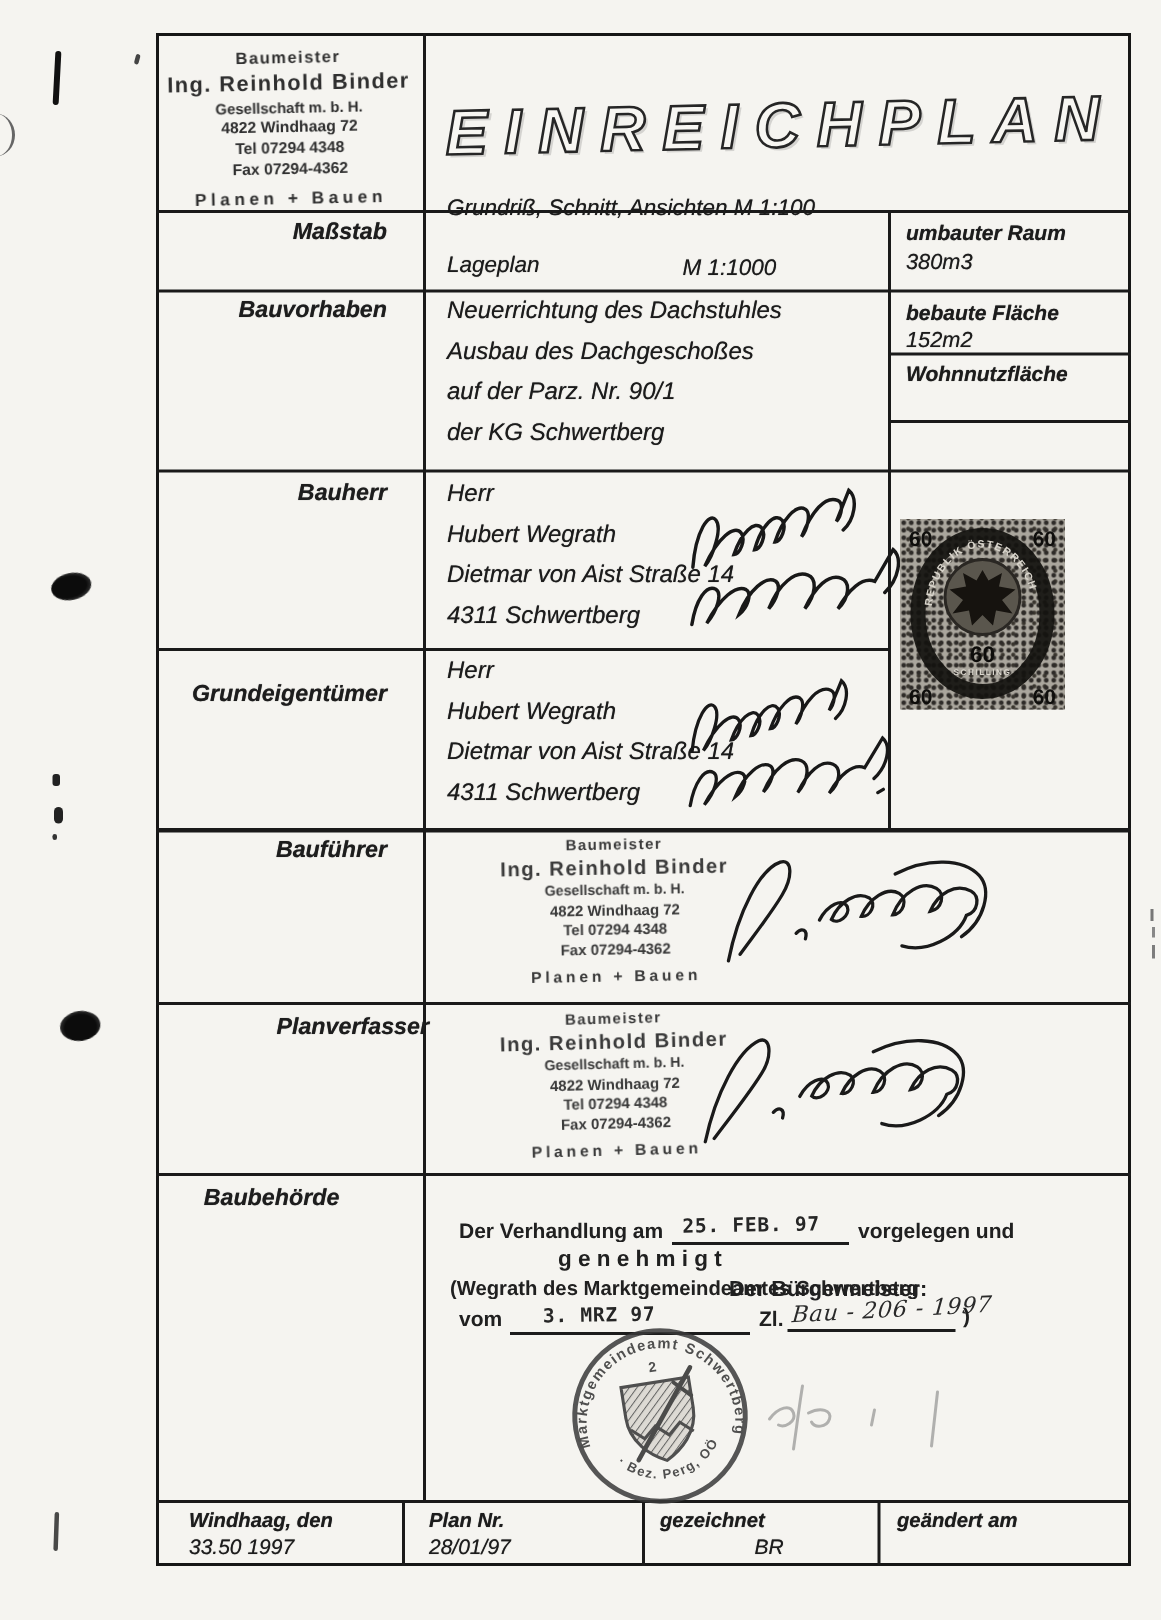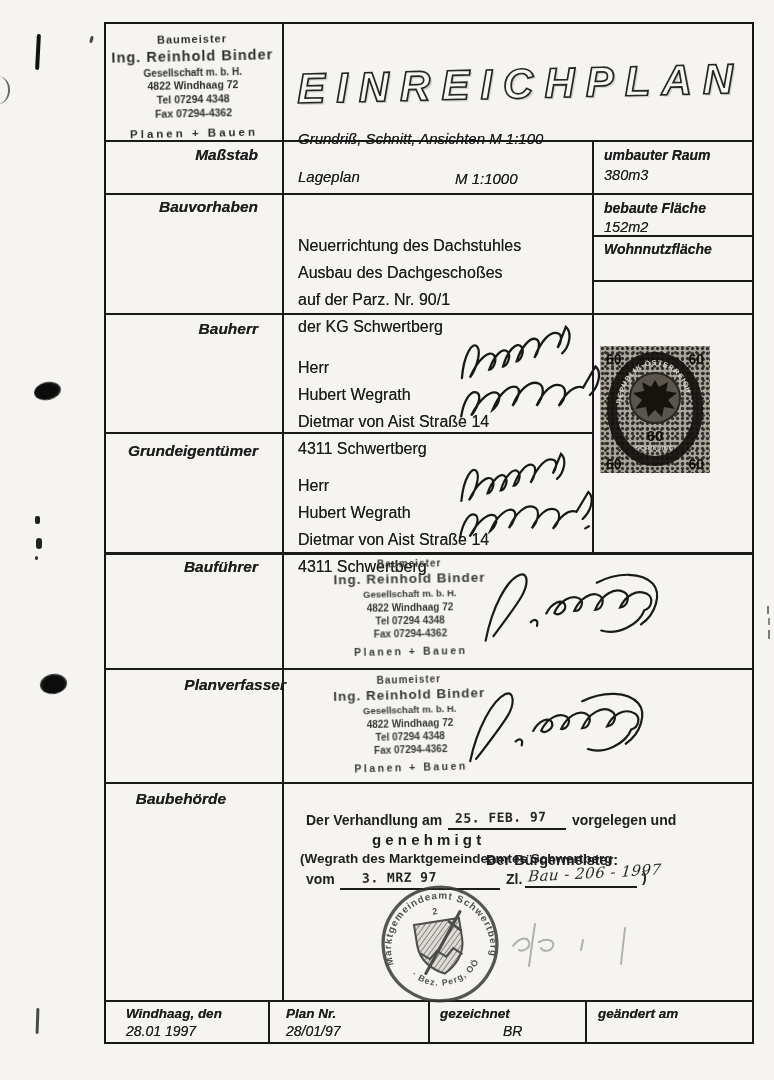--- a/index.html
+++ b/index.html
@@ -5,21 +5,21 @@
   html,body{margin:0;padding:0;background:#e9e8e4;}
   .page{position:relative;width:774px;height:1080px;background:#f5f4f0;overflow:hidden;
         font-family:"Liberation Sans",sans-serif;color:#1b1b1b;}
   .abs{position:absolute;}
   .line{position:absolute;background:#1a1a1a;}
   .frame{position:absolute;left:104px;top:22px;width:650px;height:1022px;
          border:2px solid #161616;box-sizing:border-box;}
   .inky{text-shadow:0 0 .5px rgba(25,25,25,.75);}
   .lbl{position:absolute;left:104px;width:168px;text-align:right;padding-right:14px;box-sizing:border-box;
        font-style:italic;font-weight:600;font-size:15.5px;color:#1d1d1d;}
-  .txt{font-weight:400;font-size:16px;line-height:27px;color:#1b1b1b;margin-top:38px;}
+  .txt{font-style:italic;font-weight:400;font-size:16px;line-height:27px;color:#1b1b1b;}
   .mtxt{font-style:italic;font-weight:400;font-size:15px;color:#1b1b1b;}
   .rlbl{font-style:italic;font-weight:700;font-size:14px;color:#1c1c1c;}
   .rval{font-style:italic;font-weight:400;font-size:14.5px;color:#1c1c1c;}
   .title{font-style:italic;font-weight:700;font-size:42px;letter-spacing:11px;
          color:#f7f6f2;-webkit-text-stroke:1.7px #262626;
          text-shadow:2px 2px 0 rgba(45,45,45,.16);white-space:nowrap;}
   .stamp-co{position:absolute;text-align:center;color:#3a3a3a;filter:blur(.3px);line-height:1.32;}
   .stamp-co div{white-space:nowrap;}
   .stamp-co .s1{font-size:10px;font-weight:700;letter-spacing:1px;}
   .stamp-co .s2{font-size:13.5px;font-weight:700;letter-spacing:1px;}
@@ -127,21 +127,21 @@
       <path d="M55,34 l4,7 9,-5 -2,9 11,2 -9,7 7,9 -11,-2 -2,10 -7,-7 -7,7 -2,-10 -11,2 7,-9 -9,-7 11,-2 -2,-9 9,5 z" fill="#16130f"></path>
       <text x="55" y="95" text-anchor="middle" font-size="15" font-weight="bold" fill="#0e0d0b" font-family="Liberation Sans,sans-serif">60</text>
       <text x="55" y="104" text-anchor="middle" font-size="5.5" font-weight="bold" fill="#d9d5cc" letter-spacing="1" font-family="Liberation Sans,sans-serif">SCHILLING</text>
       <text x="6" y="18" font-size="14" font-weight="bold" fill="#0f0e0c" font-family="Liberation Sans,sans-serif">60</text>
       <text x="104" y="18" text-anchor="end" font-size="14" font-weight="bold" fill="#0f0e0c" font-family="Liberation Sans,sans-serif">60</text>
       <text x="6" y="123" font-size="14" font-weight="bold" fill="#0f0e0c" font-family="Liberation Sans,sans-serif">60</text>
       <text x="104" y="123" text-anchor="end" font-size="14" font-weight="bold" fill="#0f0e0c" font-family="Liberation Sans,sans-serif">60</text>
     </svg>
   </div>
 
-  <div class="lbl inky" style="top:442px;">Grundeigentümer</div>
+  <div class="lbl inky" style="top:454px;">Grundeigentümer</div>
   <div class="abs txt inky" style="left:298px;top:434px;">
     <div>Herr</div>
     <div>Hubert Wegrath</div>
     <div>Dietmar von Aist Straße 14</div>
     <div>4311 Schwertberg</div>
   </div>
   <svg class="sig" style="left:448px;top:450px;transform:rotate(-4deg) scale(.95);" width="160" height="100" viewBox="0 0 160 100">
     <g stroke="#181818" stroke-width="2.3" fill="none" stroke-linecap="round">
       <path d="M10,46 C14,22 24,10 28,16 C32,22 24,40 18,46 C28,28 40,20 44,26 C47,31 42,40 38,40 C44,26 54,18 58,24 C61,29 56,38 52,38 C58,22 68,14 72,20 C75,25 70,34 66,34 C72,20 82,10 88,14 C92,17 88,28 84,32 C92,16 102,6 110,10 C114,12 112,20 108,24 L118,4 C124,10 120,24 112,30"></path>
       <path d="M6,84 C10,68 18,58 24,62 C28,65 24,76 16,84 C26,68 38,60 44,64 C48,67 44,76 38,80 C46,64 58,56 64,60 C68,63 64,72 58,78 C66,62 78,54 86,58 C92,61 90,72 82,80 C90,66 100,58 108,62 C114,65 112,76 104,82 C112,70 122,62 130,66 L144,46 C150,52 146,66 136,74 M138,84 l4,-2"></path>
@@ -231,21 +231,21 @@
     <g stroke="#6e6e6e" stroke-width="2" fill="none" stroke-linecap="round">
       <path d="M8,34 C14,26 22,24 24,30 C26,36 18,40 14,38"></path>
       <path d="M30,12 C28,24 26,40 24,54"></path>
       <path d="M34,30 C42,26 50,28 48,34 C46,40 38,40 36,36"></path>
       <path d="M78,28 l-2,10"></path>
       <path d="M120,16 l-4,36"></path>
     </g>
   </svg>
 
   <div class="abs flbl inky" style="left:126px;top:1006px;">Windhaag, den</div>
-  <div class="abs fval inky" style="left:126px;top:1023px;">28.01 1997</div>
+  <div class="abs fval inky" style="left:126px;top:1023px;">33.50 1997</div>
   <div class="abs flbl inky" style="left:286px;top:1006px;">Plan Nr.</div>
   <div class="abs fval inky" style="left:286px;top:1023px;">28/01/97</div>
   <div class="abs flbl inky" style="left:440px;top:1006px;">gezeichnet</div>
   <div class="abs fval inky" style="left:503px;top:1023px;">BR</div>
   <div class="abs flbl inky" style="left:598px;top:1006px;">geändert am</div>
 
   <div class="artifact" style="left:36px;top:34px;width:4px;height:36px;background:#111;border-radius:2px;transform:rotate(3deg);"></div>
   <div class="artifact" style="left:90px;top:36px;width:3px;height:7px;background:#444;border-radius:2px;transform:rotate(15deg);"></div>
   <div class="artifact" style="left:-4px;top:76px;width:12px;height:28px;border-right:2.5px solid #666;border-radius:0 14px 14px 0 / 0 16px 16px 0;"></div>
   <div class="artifact" style="left:34px;top:382px;width:27px;height:18px;background:radial-gradient(ellipse at 45% 50%, #0c0c0c 55%, #4a4a4a 85%, transparent 100%);border-radius:50%;transform:rotate(-12deg);filter:blur(.4px);"></div>

